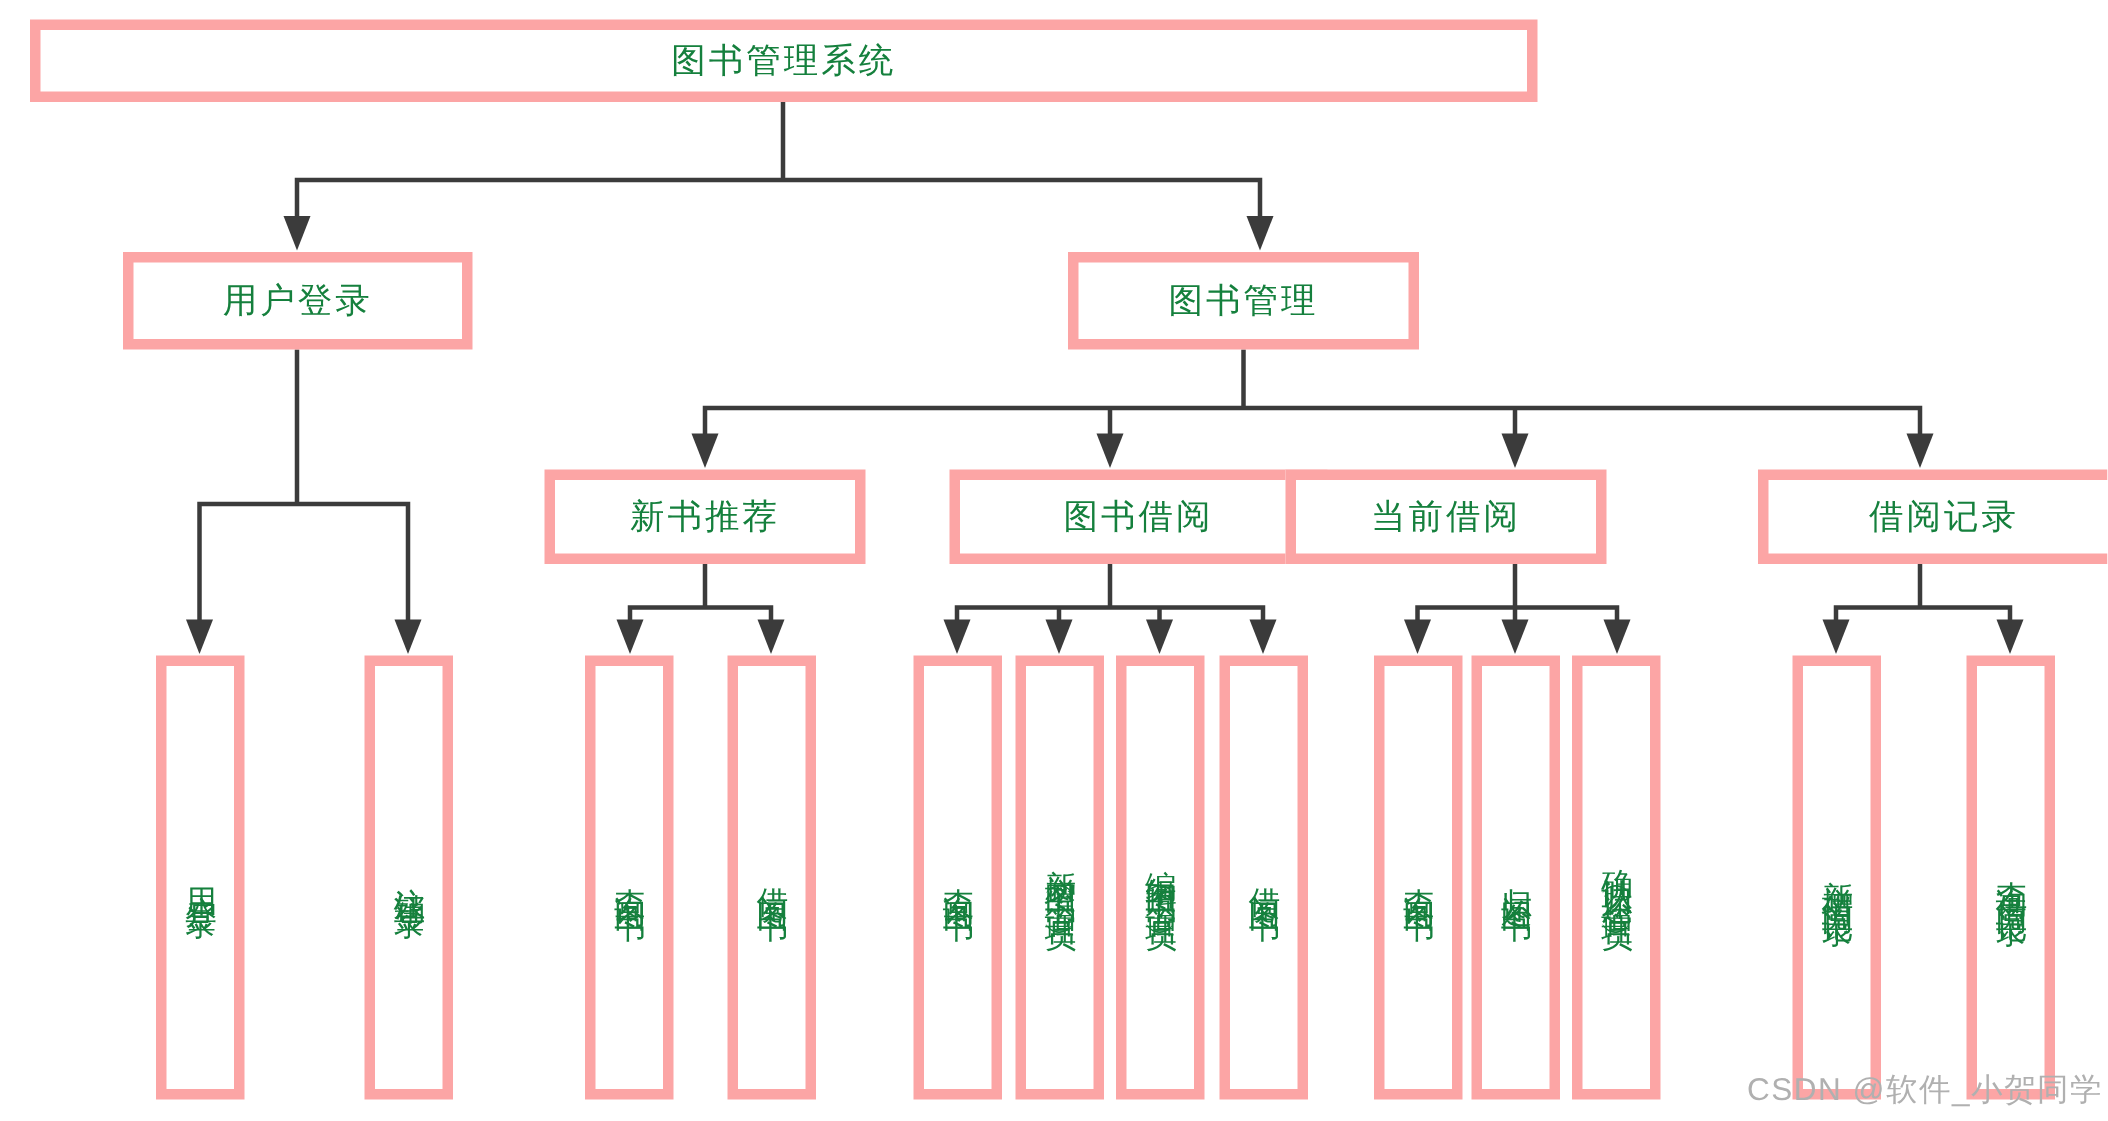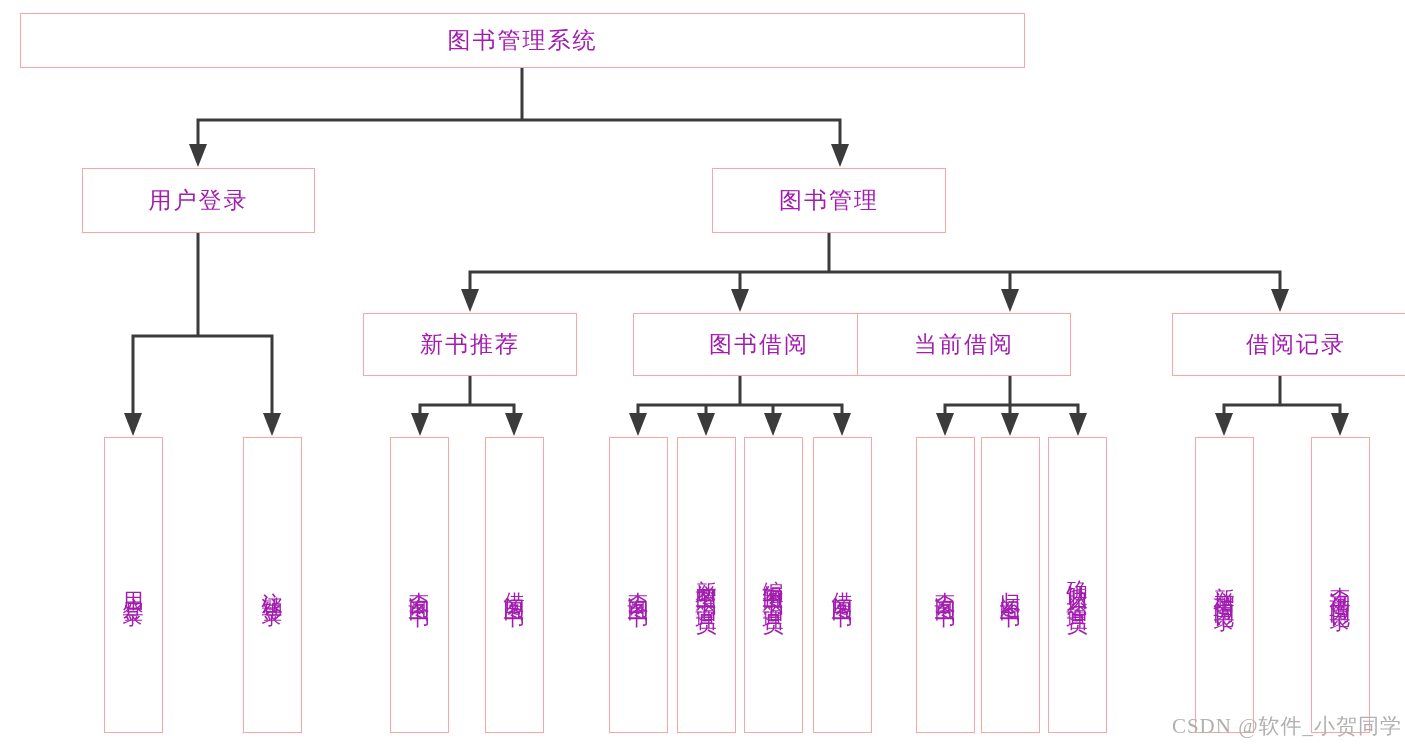--- a/index.html
+++ b/index.html
@@ -16,23 +16,23 @@
     overflow: hidden;
   }
   .connectors {
     position: absolute;
     left: 0; top: 0;
     width: 1405px; height: 747px;
   }
   .node {
     position: absolute;
     box-sizing: border-box;
-    border: 1px solid #fca5a5;
+    border: 7px solid #fca5a5;
     background: #ffffff;
-    color: #a21caf;
+    color: #15803d;
     display: flex;
     align-items: center;
     justify-content: center;
     text-align: center;
   }
   .node.h {
     font-size: 23px;
     letter-spacing: 2px;
     line-height: 1.2;
   }
@@ -51,21 +51,20 @@
     padding: 6px 0;
   }
   .watermark {
     position: absolute;
     right: 3px;
     top: 712px;
     font-size: 21px;
     color: #b0b0b0;
     letter-spacing: 1px;
     white-space: nowrap;
-    font-family: Liberation Serif, serif;
   }
 </style>
 </head>
 <body>
 
 <div class="stage">
 
   <svg class="connectors" viewBox="0 0 1405 747" xmlns="http://www.w3.org/2000/svg">
     <g stroke="#3b3b3b" stroke-width="3" fill="none">
 

